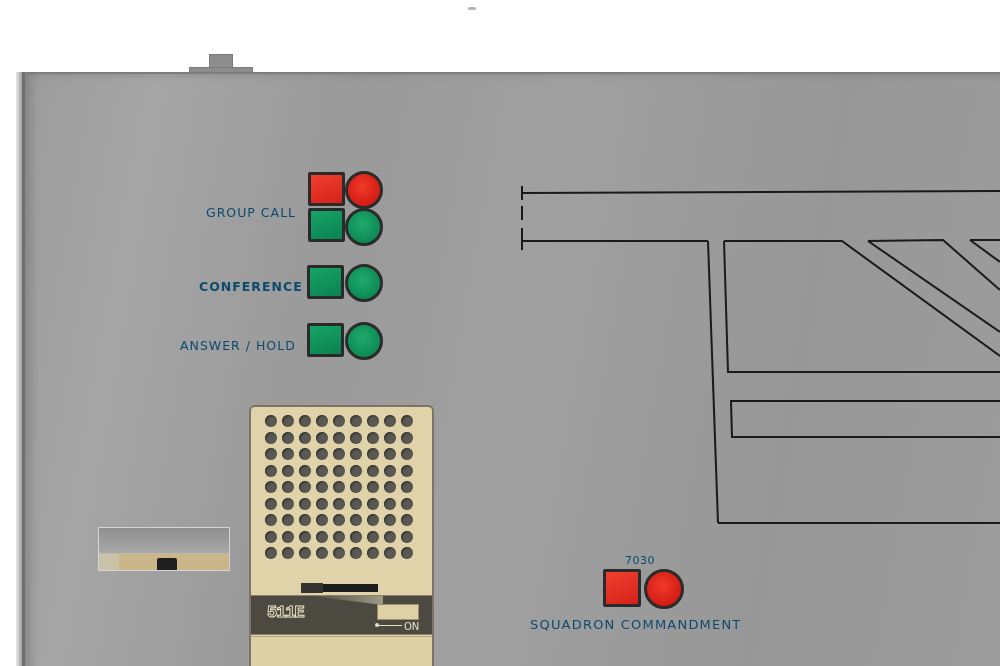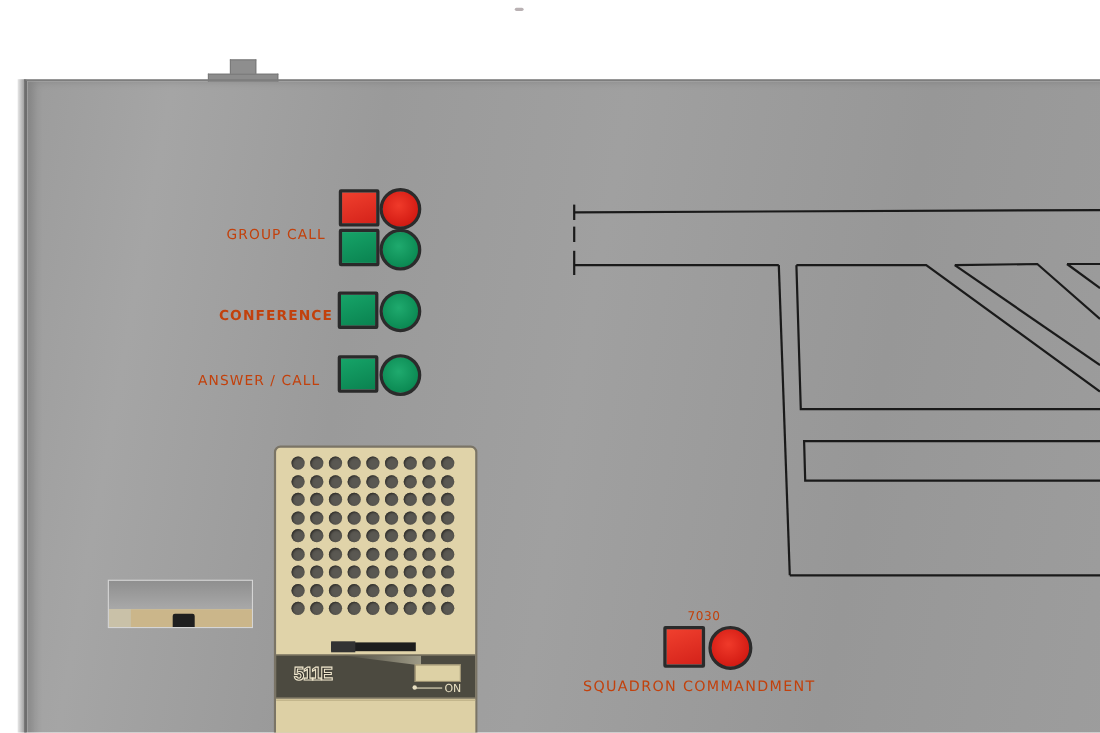--- a/index.html
+++ b/index.html
@@ -13,21 +13,21 @@
   .tab .top { position:absolute; left:20px; top:0; width:22px; height:14px; background:#8e8e8e; border:1px solid #7a7a7a; border-bottom:none; }
   .tab .base { position:absolute; left:0; top:13px; width:62px; height:8px; background:#8c8c8c; border:1px solid #7a7a7a; border-bottom:none; }
   .panel {
     position:absolute; left:22px; top:72px; width:990px; height:620px;
     background: linear-gradient(100deg, #9c9c9c 0%, #a5a5a5 12%, #9a9a9a 30%, #a0a0a0 50%, #979797 75%, #9d9d9d 100%);
     border-top:2px solid #7d7d7d; border-left:3px solid #6e6e6e;
     box-shadow: inset 6px 0 8px rgba(0,0,0,0.15);
   }
   .panel-edge { position:absolute; left:16px; top:72px; width:8px; height:600px; background:linear-gradient(90deg,#e8e8e8,#888); }
   .label {
-    position:absolute; color:#c2410c; font-size:12.5px; letter-spacing:1px;
+    position:absolute; color:#0c4a6e; font-size:12.5px; letter-spacing:1px;
     font-family:"DejaVu Sans", sans-serif; white-space:nowrap;
   }
   .btn-sq {
     position:absolute; width:37px; height:34px; box-sizing:border-box;
     border:3px solid #2a2a2a; border-radius:2px;
   }
   .btn-rd {
     position:absolute; width:38px; height:38px; box-sizing:border-box;
     border-radius:50%; border:3px solid #2b2b2b;
   }
@@ -42,21 +42,21 @@
   }
   .grille { position:absolute; left:14px; top:8px; display:grid; grid-template-columns:repeat(9, 17px); grid-auto-rows:16.5px; }
   .hole { width:12px; height:12px; border-radius:50%; background:#5a5852; box-shadow: inset 1px 1px 2px #2f2d29; }
   .slider-slot { position:absolute; left:50px; top:177px; width:77px; height:8px; background:#1d1d1d; }
   .slider-knob { position:absolute; left:50px; top:176px; width:22px; height:10px; background:#333; }
   .brand-strip {
     position:absolute; left:0; top:188px; width:181px; height:38px; background:#4c4a40;
     border-top:1px solid #8a826c; border-bottom:1px solid #8a826c;
   }
   .brand-text {
-    position:absolute; left:16px; top:7px; font-family:Liberation Sans, sans-serif; font-weight:bold;
+    position:absolute; left:16px; top:7px; font-family:Liberation Mono, monospace; font-weight:bold;
     color:#2f2c26; font-size:17px; -webkit-text-stroke:1px #efe6cc; letter-spacing:-1px;
   }
   .brand-window { position:absolute; left:126px; top:8px; width:40px; height:14px; background:#ddd1a5; border:1px solid #9b8f70; }
   .brand-wedge { position:absolute; left:60px; top:0; width:72px; height:9px; background:linear-gradient(90deg,#4c4a40,#9e9a86); clip-path:polygon(0 0,100% 0,100% 100%); }
   .on-switch { position:absolute; left:123px; top:25px; font-size:10px; color:#e8dfc2; }
   .on-line { position:absolute; left:127px; top:29px; width:24px; height:1px; background:#e8dfc2; }
   .on-dot { position:absolute; left:124px; top:27px; width:4px; height:4px; border-radius:50%; background:#e8dfc2; }
   .lower-body { position:absolute; left:0; top:229px; width:181px; height:45px; background:#ddd0a5; border-top:1px solid #b8ab82; }
   .cutout {
     position:absolute; left:98px; top:527px; width:132px; height:44px; box-sizing:border-box;
@@ -100,21 +100,21 @@
 <span class="label" style="left:206px; top:205px;">GROUP CALL</span>
 <div class="btn-sq sq red" style="left:308px; top:172px;"></div>
 <div class="btn-rd red" style="left:345px; top:171px;"></div>
 <div class="btn-sq sq green" style="left:308px; top:208px;"></div>
 <div class="btn-rd green" style="left:345px; top:208px;"></div>
 
 <span class="label" style="left:199px; top:279px;font-weight:bold;">CONFERENCE</span>
 <div class="btn-sq sq green" style="left:307px; top:265px;"></div>
 <div class="btn-rd green" style="left:345px; top:264px;"></div>
 
-<span class="label" style="left:180px; top:338px;">ANSWER / CALL</span>
+<span class="label" style="left:180px; top:338px;">ANSWER / HOLD</span>
 <div class="btn-sq sq green" style="left:307px; top:323px;"></div>
 <div class="btn-rd green" style="left:345px; top:322px;"></div>
 
 <div class="cutout">
   <div class="card"></div>
   <div class="clip"></div>
 </div>
 
 <div class="speaker">
   <div class="grille" id="grille">

